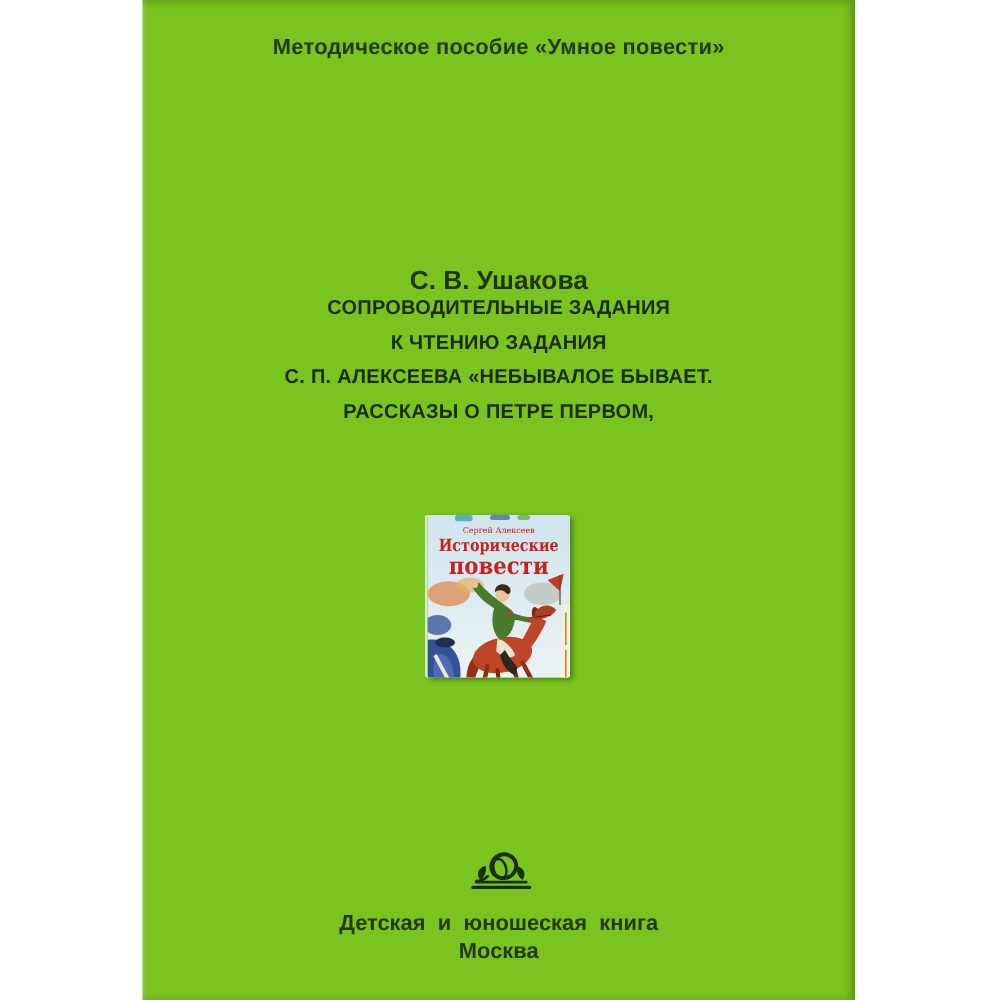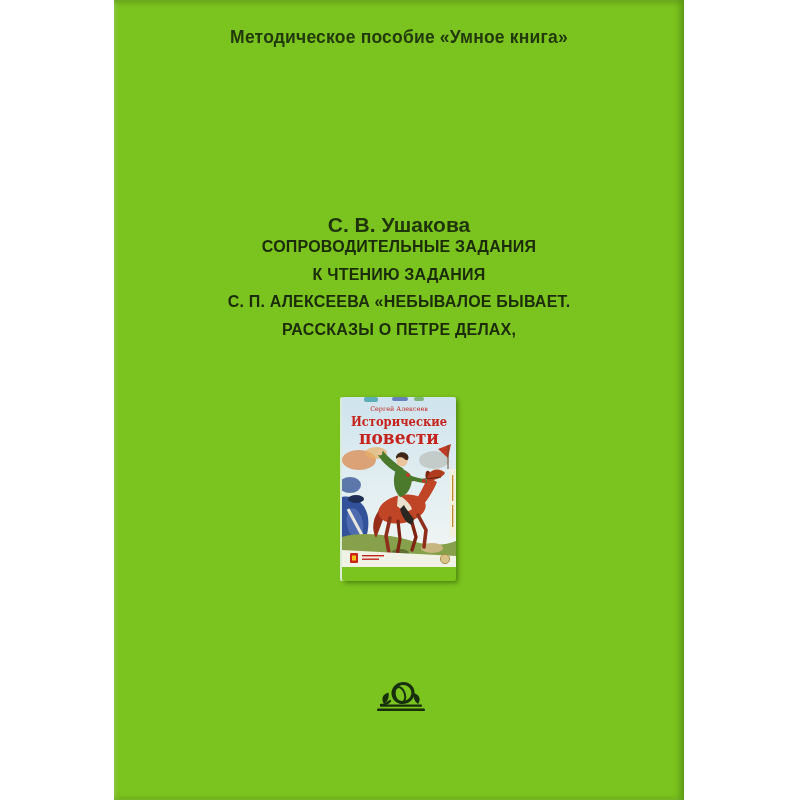--- a/index.html
+++ b/index.html
@@ -49,22 +49,22 @@
     text-align: center;
     font-size: 16px;
     font-weight: 700;
     line-height: 27.5px;
     letter-spacing: 0.2px;
     color: #1b2c08;
   }
   
   .inner-cover {
     position: absolute;
-    top: 397px; left: 50%;
-    width: 114px; height: 184px;
+    top: 412px; left: 50%;
+    width: 114px; height: 130px;
     margin-left: -57px;
     border-radius: 2px;
     overflow: hidden;
     box-shadow: -2px 0 0 rgba(235,245,248,0.85),
                 2px 2px 4px rgba(40,80,5,0.55);
   }
   .inner-cover svg { display: block; }
   
   .publisher-logo {
     position: absolute;
@@ -82,29 +82,29 @@
     line-height: 22px;
   }
   .imprint .publisher-name { word-spacing: 5px; }
 </style>
 </head>
 <body>
 
 <div class="page">
   <div class="book-cover">
 
-    <div class="series-note">Методическое пособие «Умное книга»</div>
+    <div class="series-note">Методическое пособие «Умное повести»</div>
 
     <div class="author">С. В. Ушакова</div>
 
     <div class="title-block">
       <div>СОПРОВОДИТЕЛЬНЫЕ ЗАДАНИЯ</div>
       <div>К ЧТЕНИЮ ЗАДАНИЯ</div>
       <div>С. П. АЛЕКСЕЕВА «НЕБЫВАЛОЕ БЫВАЕТ.</div>
-      <div>РАССКАЗЫ О ПЕТРЕ ДЕЛАХ,</div>
+      <div>РАССКАЗЫ О ПЕТРЕ ПЕРВОМ,</div>
     </div>
 
     <div class="inner-cover">
       <svg width="114" height="170" viewBox="0 0 114 170">
         <defs>
           <linearGradient id="sky" x1="0" y1="0" x2="0" y2="1">
             <stop offset="0" stop-color="#cfe4ee"></stop>
             <stop offset="1" stop-color="#f3f7f4"></stop>
           </linearGradient>
         </defs>
@@ -179,15 +179,19 @@
         <path d="M15 22 C12 25 9 26 6 26" stroke-width="2.4" stroke-linecap="round"></path>
       </g>
       <g fill="#17300a">
         <path d="M9 25 C5.5 19.5 8 15 13.5 13.5 C14.5 18.5 12.5 22.8 9 25 Z"></path>
         <path d="M43 25 C46.5 20 44 15.5 38.8 14 C37.8 18.8 39.8 22.8 43 25 Z"></path>
         <rect x="5" y="25.6" width="42" height="2.2" rx="1"></rect>
         <rect x="2" y="29.6" width="48" height="2.5" rx="1.2"></rect>
       </g>
     </svg>
 
+    <div class="imprint">
+      <div class="publisher-name">Детская и юношеская книга</div>
+      <div class="city-name">Москва</div>
+    </div>
 
   </div>
 </div>
 
 </body></html>

